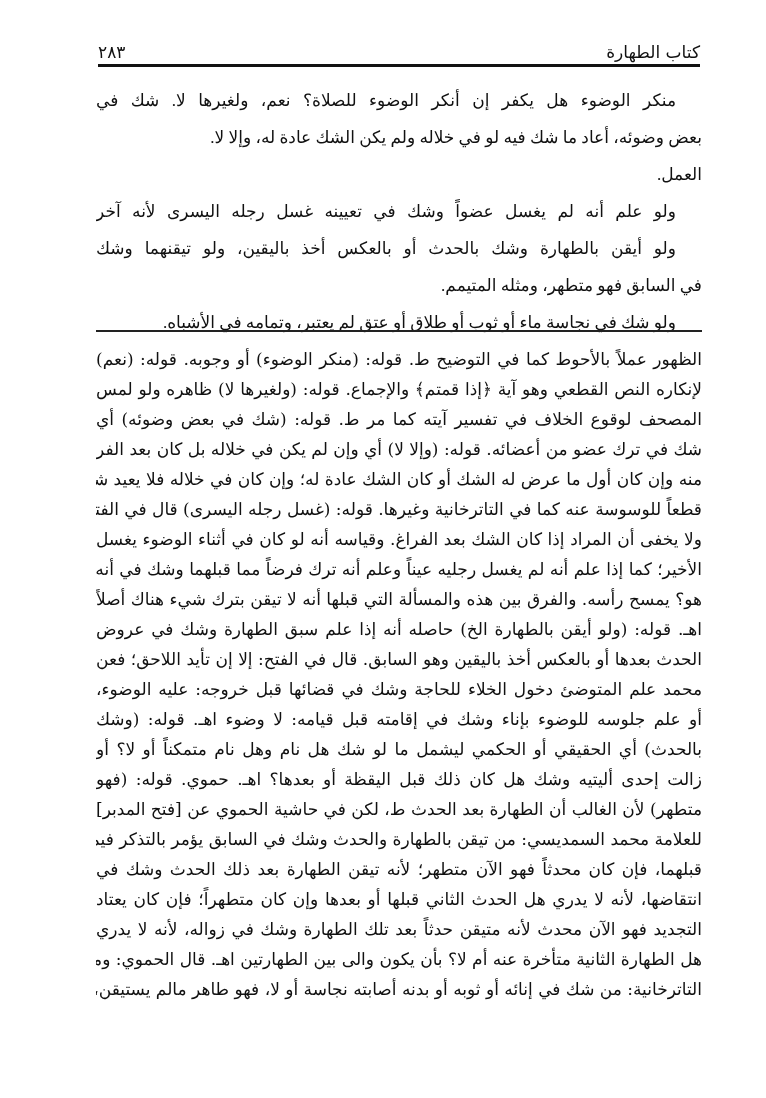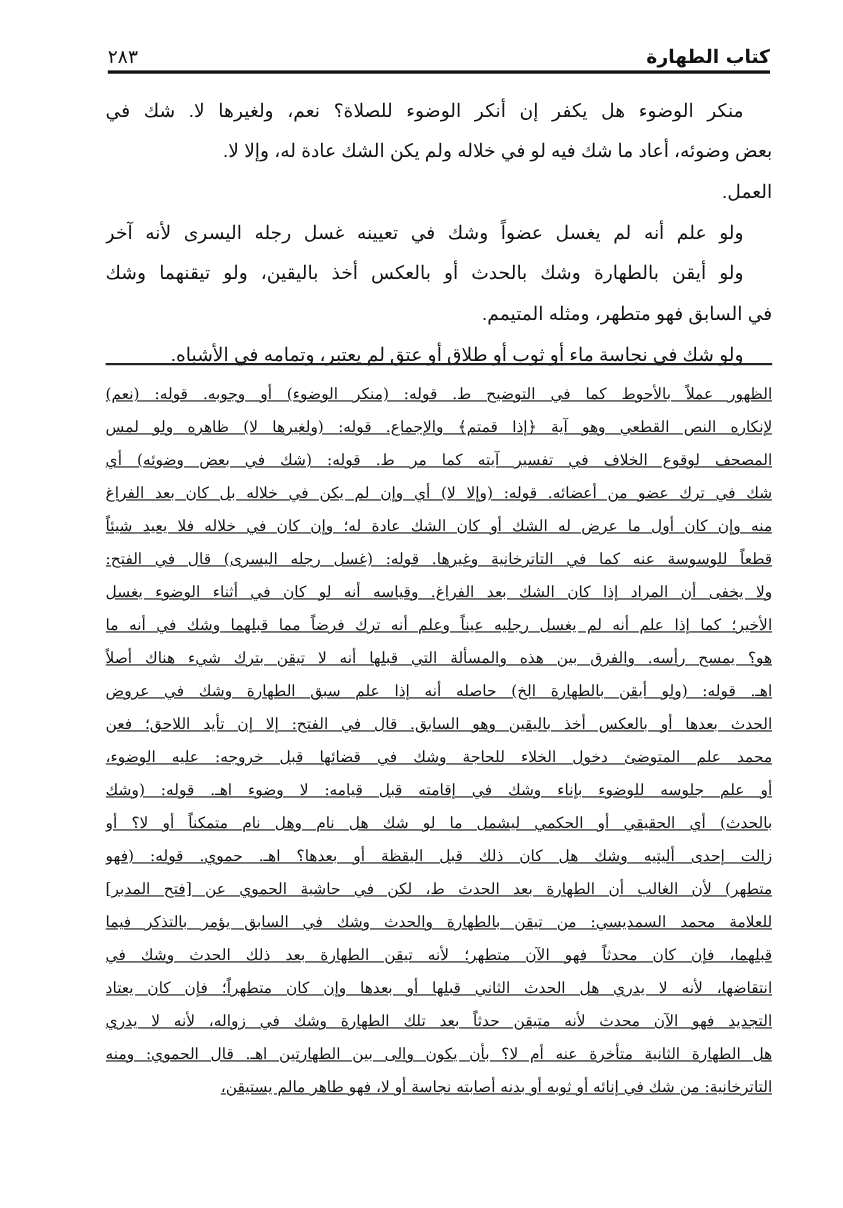--- a/index.html
+++ b/index.html
@@ -7,43 +7,43 @@
       width: 766px; height: 1098px; position: relative; overflow: hidden;
       font-family: "DejaVu Sans", sans-serif; color: #111;
     }
     .header {
       position: absolute; left: 98px; top: 36px; width: 370px; height: 30px;
       width: calc(700px - 98px);
       direction: rtl;
     }
     .header-title {
       position: absolute; right: 0; top: 6px;
-      font-weight: bold; font-size: 17px;
+      font-weight: normal; font-size: 17px;
     }
     .page-number {
       position: absolute; left: 0; top: 6px;
       font-weight: normal; font-size: 17px;
     }
     .header-rule {
       position: absolute; left: 98px; top: 64px; width: 602px; height: 0;
       border-top: 3px solid #111;
     }
     .matn {
       position: absolute; left: 96px; top: 82px; width: 606px;
       direction: rtl; text-align: justify;
-      font-family: Liberation Sans, sans-serif; font-size: 17px; line-height: 37px;
+      font-family: Liberation Serif, serif; font-size: 17px; line-height: 37px;
     }
     .matn-rule {
       position: absolute; left: 96px; top: 330px; width: 606px; height: 0;
       border-top: 2px solid #222;
     }
     .sharh {
       position: absolute; left: 96px; top: 344px; width: 606px;
       direction: rtl; text-align: justify; text-align-last: auto;
-      font-family: "DejaVu Serif", serif; font-size: 14px; line-height: 30px; text-decoration: underline;
+      font-family: "DejaVu Serif", serif; font-size: 17px; line-height: 30px;
     }
     .line { display: block; text-align: justify; text-align-last: justify; white-space: nowrap; overflow: hidden; }
     .line.last { text-align-last: right; }
     .matn .line { text-indent: 0; }
     .matn .line.indent { padding-right: 26px; }
   </style>
 </head>
 <body>
 
 <div class="header">

